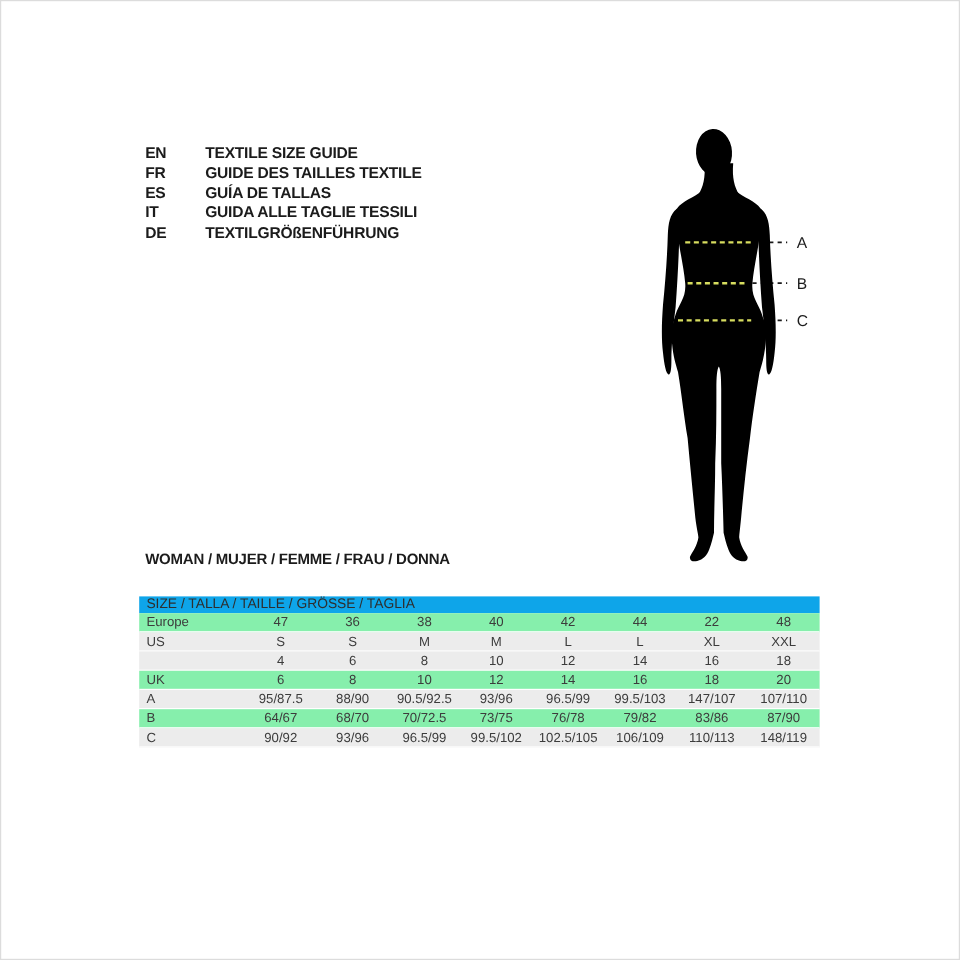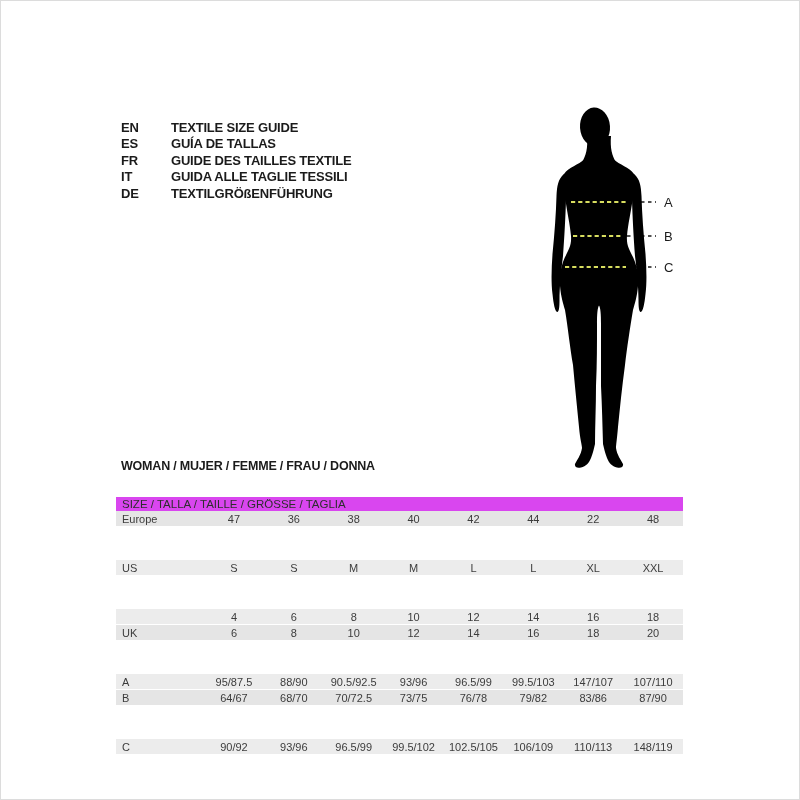--- a/index.html
+++ b/index.html
@@ -17,49 +17,49 @@
   
   .figure-svg{position:absolute;left:540px;top:95px;}
   .figure-svg text{font-family:"Liberation Sans","DejaVu Sans",sans-serif;
     font-size:13px;fill:#1c1c1c;}
   
   .section-title{position:absolute;left:120px;top:458px;
     font-size:12.5px;font-weight:700;letter-spacing:-0.2px;color:#1b1b1b;}
   
   .size-table{position:absolute;left:115px;top:496px;width:567px;
     font-size:11px;color:#3c3c3c;}
-  .t-header{height:14px;line-height:14px;background:#d946ef;
+  .t-header{height:14px;line-height:14px;background:#0ea5e9;
     padding-left:6px;color:#2e2e2e;font-size:11.5px;}
-  .t-row{display:flex;height:15px;align-items:center;background:#e5e5e5;
+  .t-row{display:flex;height:15px;align-items:center;background:#86efac;
     border-bottom:1px solid #ffffff;}
-  .t-row.shaded{background:#ececec;margin-top:33px;}
+  .t-row.shaded{background:#ececec;}
   .t-label{width:82px;padding-left:6px;text-align:left;}
   .t-cell{flex:1;text-align:center;}
   
   .legend{position:absolute;left:120px;top:643px;}
   .legend-row{height:17.4px;font-size:11.5px;font-weight:700;
     letter-spacing:-0.2px;color:#1b1b1b;}
 </style>
 </head>
 <body>
 
 <div class="canvas">
 
   <div class="languages">
     <div class="lang-row">
       <span class="lang-code">EN</span>
       <span class="lang-label">TEXTILE SIZE GUIDE</span>
     </div>
     <div class="lang-row">
+      <span class="lang-code">FR</span>
+      <span class="lang-label">GUIDE DES TAILLES TEXTILE</span>
+    </div>
+    <div class="lang-row">
       <span class="lang-code">ES</span>
       <span class="lang-label">GUÍA DE TALLAS</span>
-    </div>
-    <div class="lang-row">
-      <span class="lang-code">FR</span>
-      <span class="lang-label">GUIDE DES TAILLES TEXTILE</span>
     </div>
     <div class="lang-row">
       <span class="lang-code">IT</span>
       <span class="lang-label">GUIDA ALLE TAGLIE TESSILI</span>
     </div>
     <div class="lang-row">
       <span class="lang-code">DE</span>
       <span class="lang-label">TEXTILGRÖßENFÜHRUNG</span>
     </div>
   </div>

